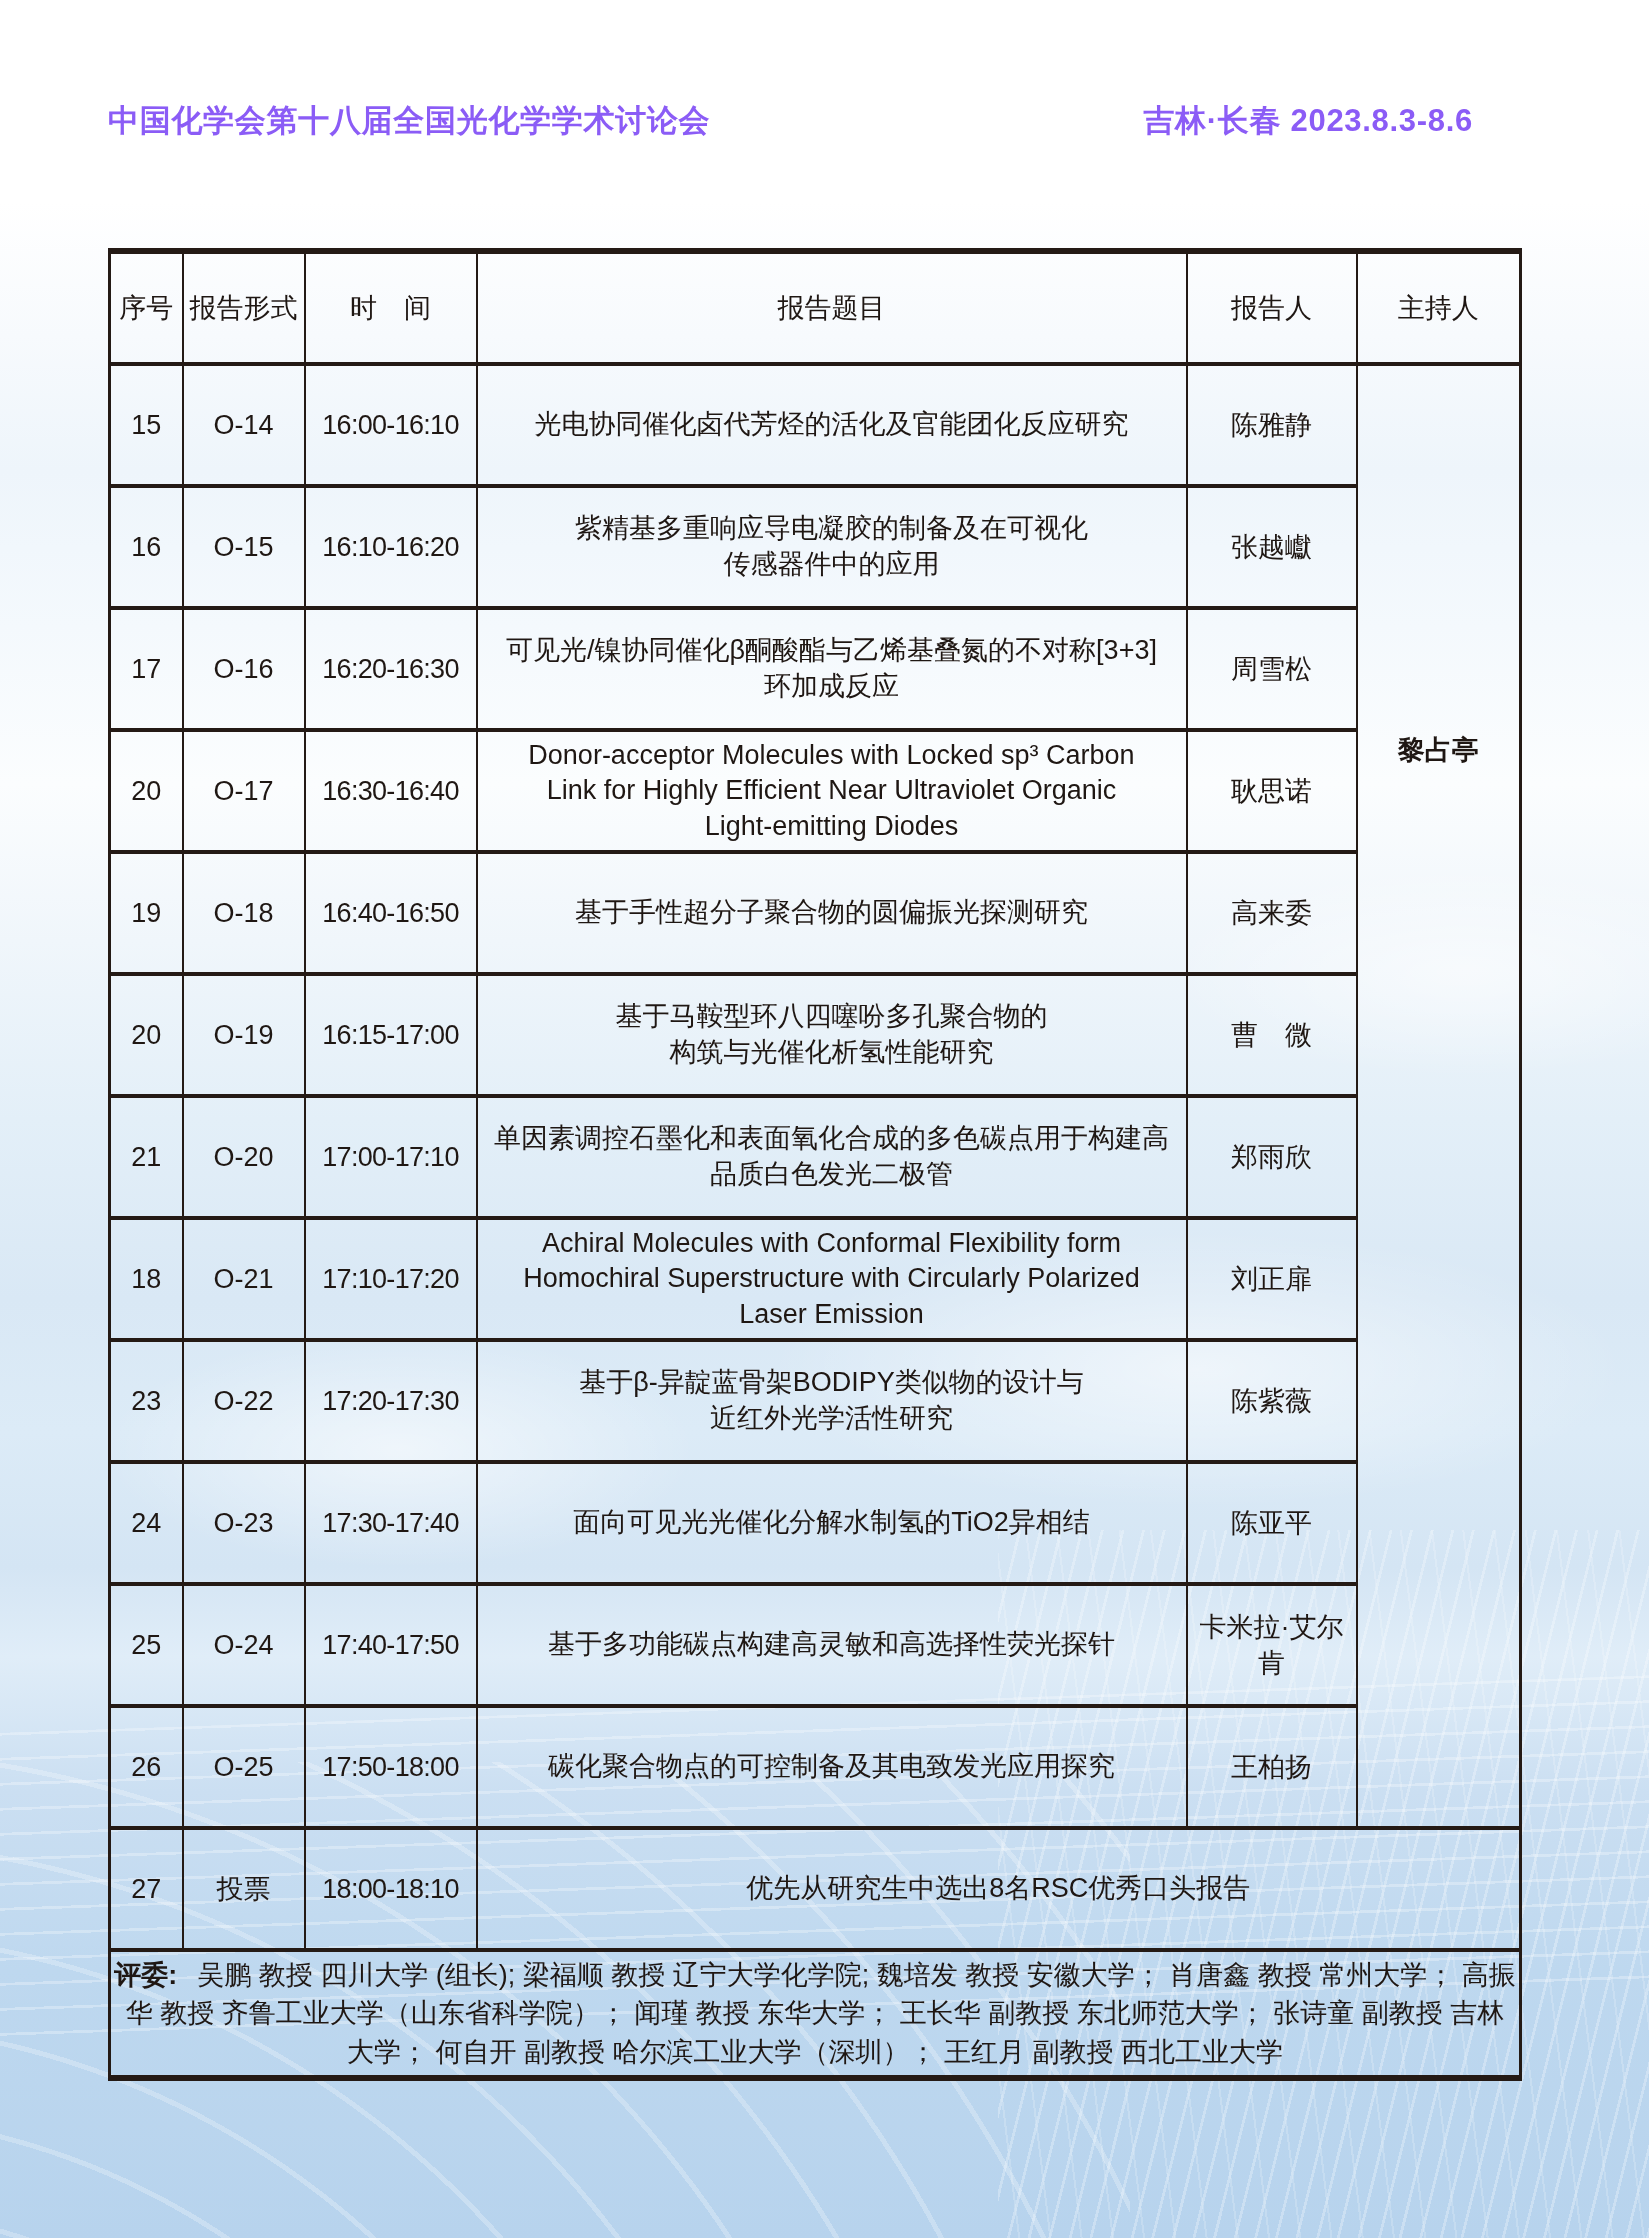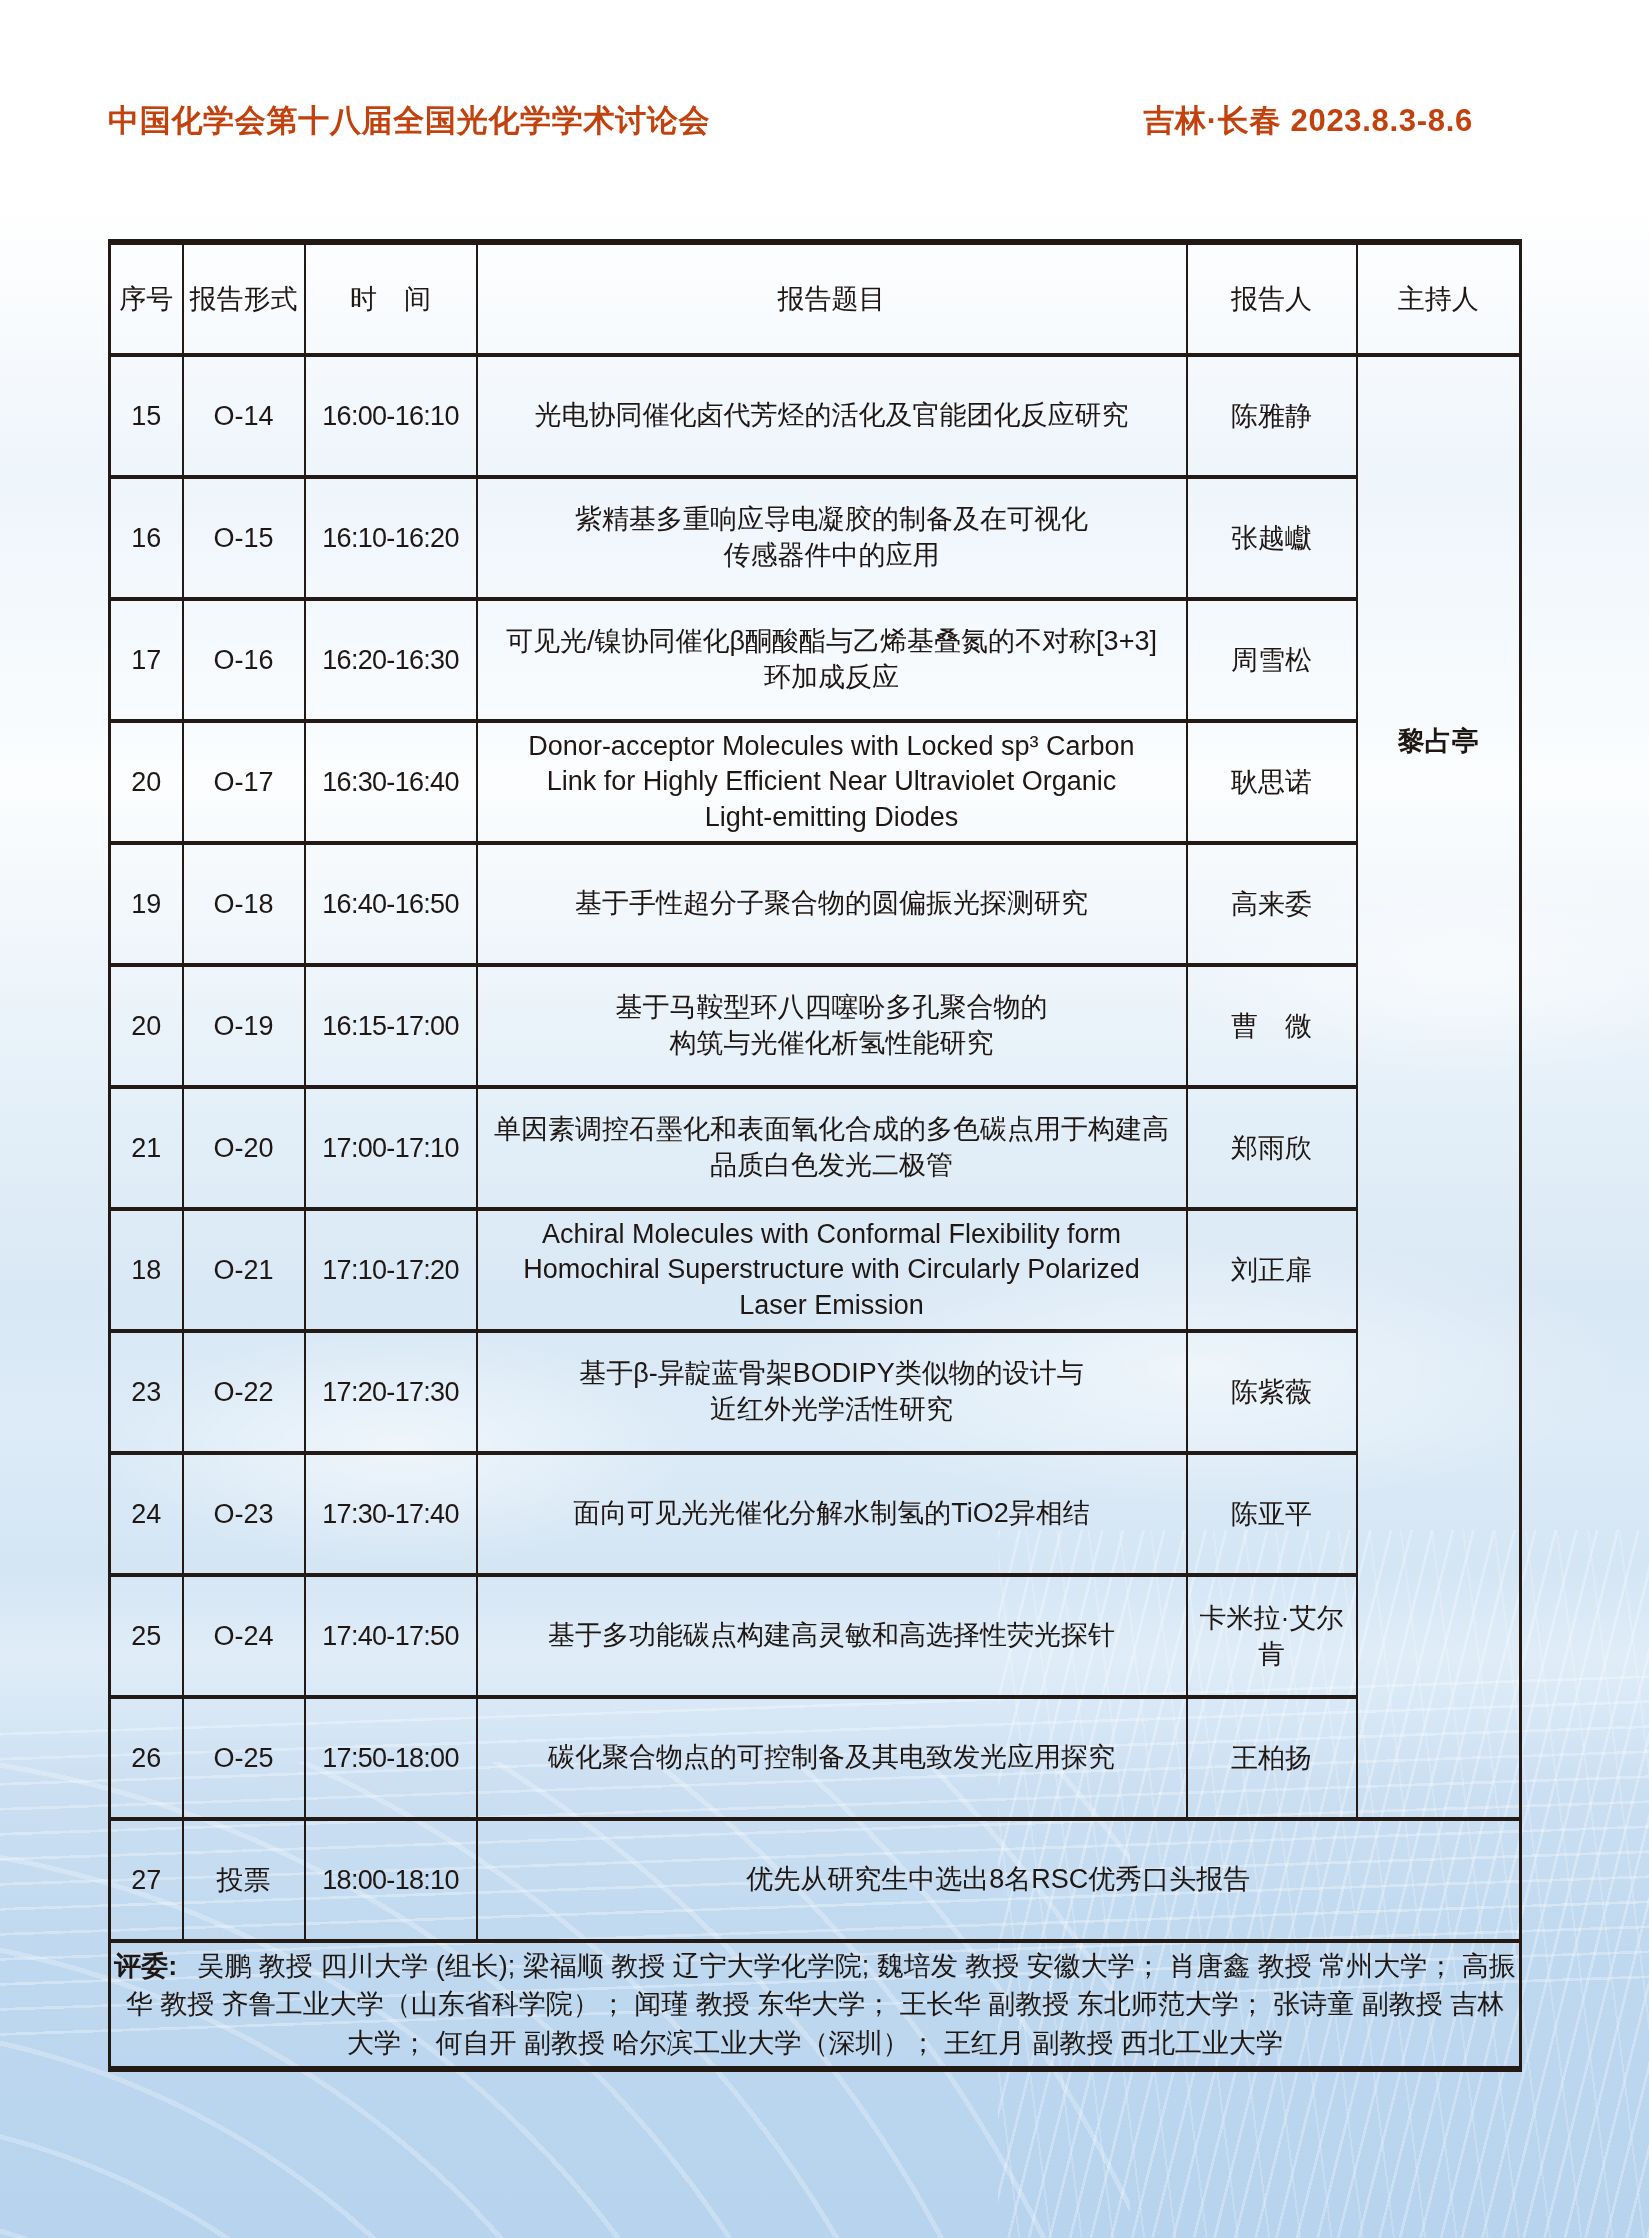--- a/index.html
+++ b/index.html
@@ -22,24 +22,24 @@
     background:repeating-linear-gradient(180deg,rgba(255,255,255,.65) 0 2.7px,rgba(255,255,255,0) 2.7px 25px);}
   .arcs{left:-466px;top:1762px;width:1596px;height:998px;opacity:.5;
     background:repeating-radial-gradient(circle at 18% 108%,rgba(255,255,255,0) 0 86px,rgba(255,255,255,.5) 86px 91px);}
   .rays{left:998px;top:1530px;width:798px;height:798px;opacity:.55;
     background:
       repeating-linear-gradient(104deg,rgba(255,255,255,.5) 0 2.7px,rgba(255,255,255,0) 2.7px 20px),
       repeating-linear-gradient(83deg,rgba(255,255,255,.35) 0 2px,rgba(255,255,255,0) 2px 31px);}
   
   .page-head{position:absolute;top:100px;left:108px;right:176px;display:flex;
     justify-content:space-between;align-items:baseline;z-index:2;}
-  .head-title{font-size:31px;font-weight:600;color:#c2410c;letter-spacing:0.7px;}
+  .head-title{font-size:31px;font-weight:600;color:#8b5cf6;letter-spacing:0.7px;}
   
   table.sched{
-    position:absolute;left:108px;top:239px;width:1413px;z-index:1;
+    position:absolute;left:108px;top:248px;width:1413px;z-index:1;
     border-collapse:collapse;table-layout:fixed;
     border-top:6px solid #241a15;border-bottom:6px solid #241a15;
     border-left:3.3px solid #241a15;border-right:3.3px solid #241a15;border-radius:19px;
   }
   table.sched th,table.sched td{
     border-left:2.7px solid #241a15;border-right:2.7px solid #241a15;
     border-top:4px solid #241a15;border-bottom:4px solid #241a15;
     text-align:center;vertical-align:middle;
     font-size:27px;font-weight:400;color:#1f1713;
     padding:4px 2.7px;background:transparent;overflow:hidden;

